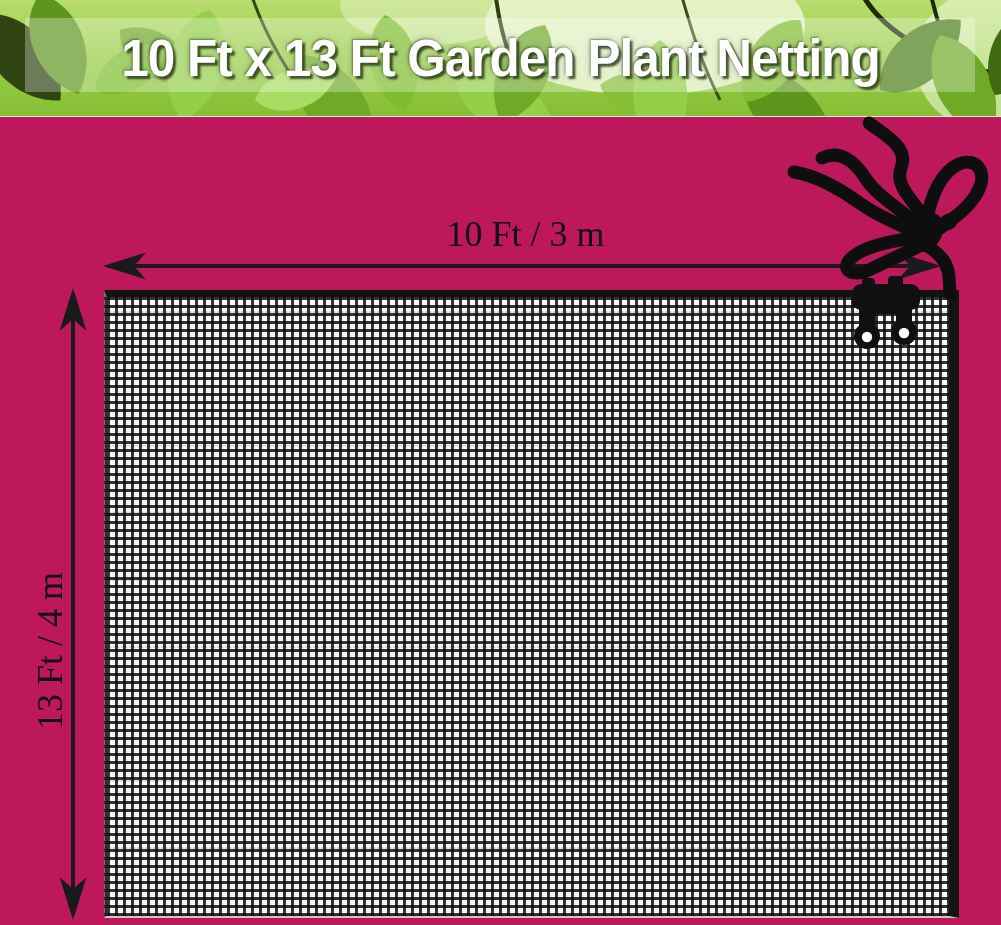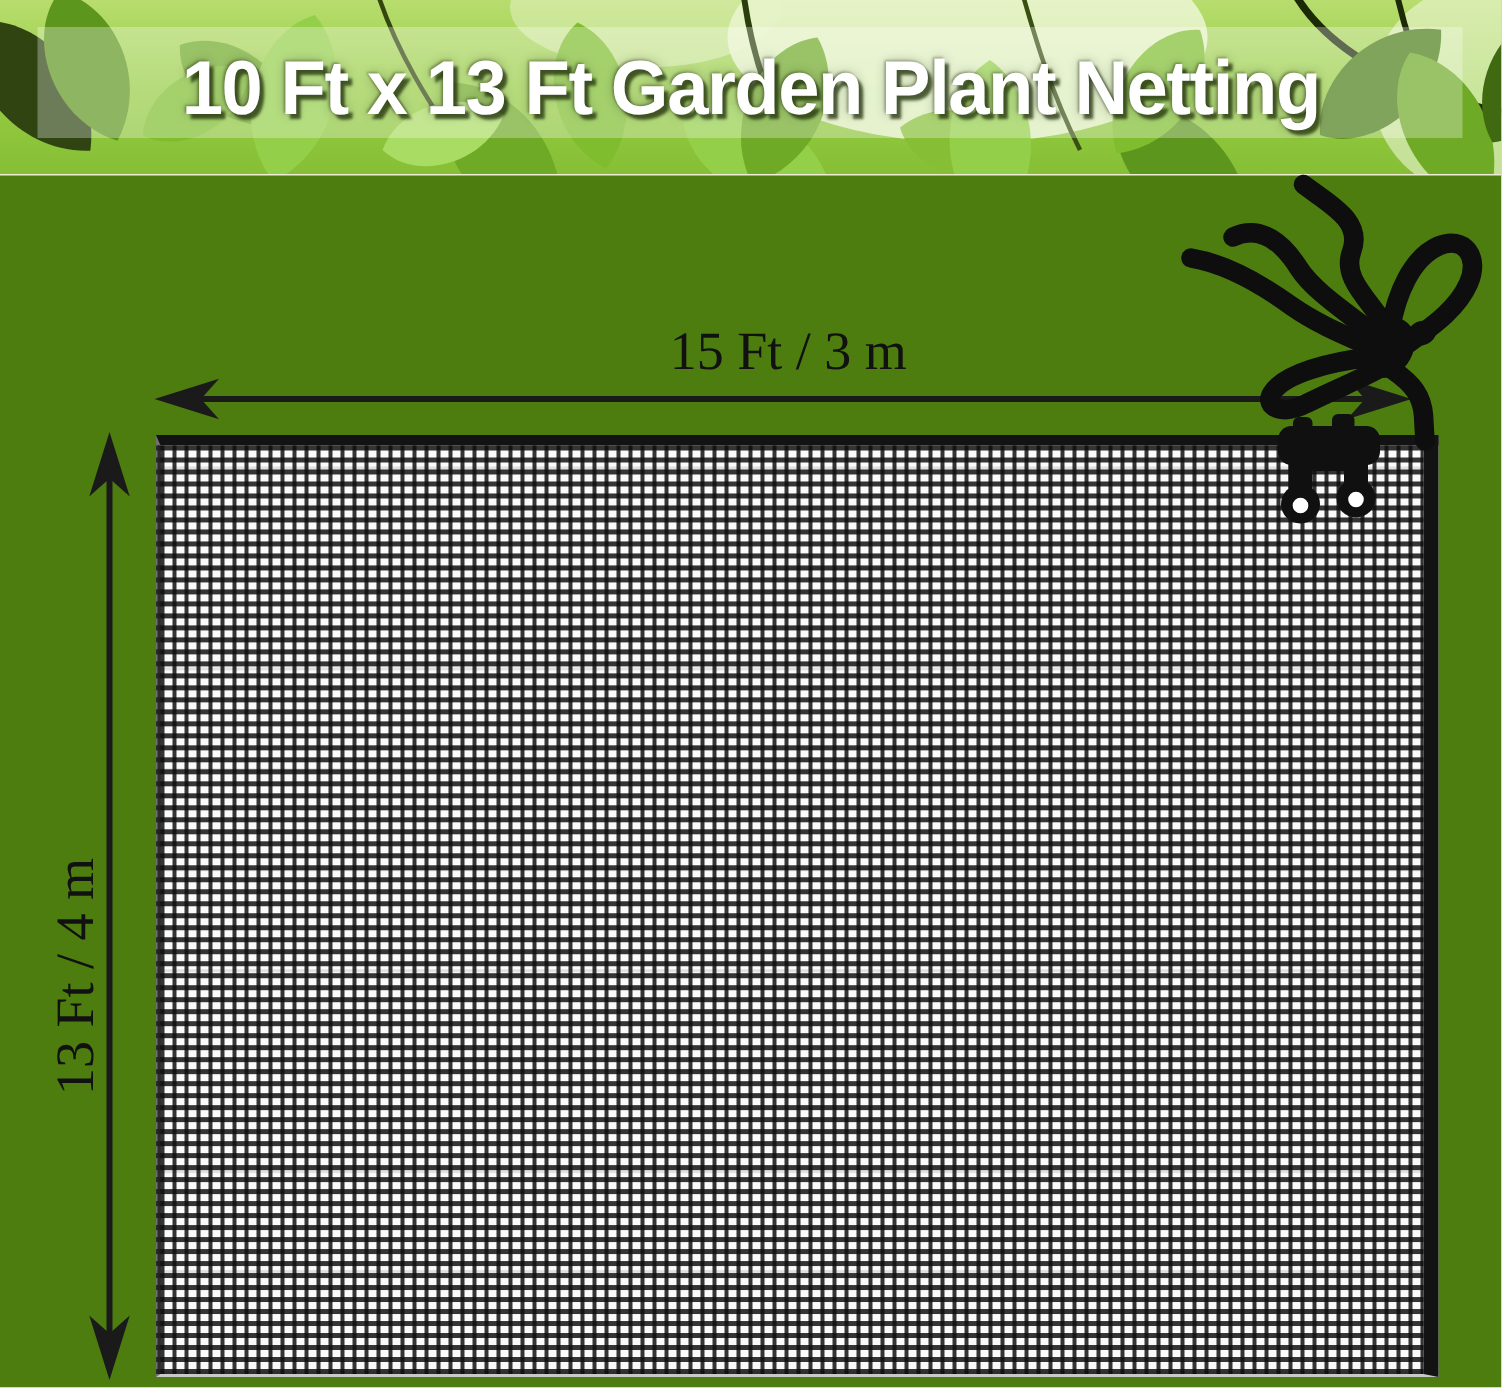--- a/index.html
+++ b/index.html
@@ -1,17 +1,17 @@
 <!DOCTYPE html>
 <html><head>
 <meta charset="utf-8">
 <style>
   html,body{margin:0;padding:0;background:#ffffff;}
   .canvas{
-    position:relative;width:1001px;height:925px;background:#4d7c0f;overflow:hidden;
+    position:relative;width:1001px;height:925px;background:#be185d;overflow:hidden;
     font-family:"Liberation Sans",sans-serif;
   }
   
   .banner{
     position:absolute;left:0;top:0;width:1001px;height:116px;overflow:hidden;
     border-bottom:1px solid #f1ecd9;
   }
   .banner-bg{position:absolute;left:0;top:0;width:1001px;height:116px;display:block;}
   .banner-title{
     position:absolute;left:0;top:0;width:1001px;height:116px;margin:0;
@@ -128,16 +128,16 @@
       <path d="M822 158 C841 149 856 163 866 179 C877 196 904 212 921 227"></path>
       <path d="M794 172 C818 176 843 191 861 204 C881 218 903 226 918 233"></path>
       <path d="M927 219 C931 196 941 172 959 164 C976 157 987 171 979 189 C970 209 949 221 939 229"></path>
       <path d="M915 238 C887 241 856 249 848 262 C842 272 856 277 871 269 C893 258 914 250 926 242"></path>
       <path d="M929 247 C942 256 948 264 949 277 L950 294"></path>
       <ellipse cx="926" cy="232" rx="16" ry="21" transform="rotate(28 926 232)" fill="#0e0e0e" stroke="none"></ellipse>
       <ellipse cx="948" cy="222" rx="10" ry="8" transform="rotate(-25 948 222)" fill="#0e0e0e" stroke="none"></ellipse>
     </g>
   </svg>
 
-  <div class="dim-label width-label">15 Ft / 3 m</div>
+  <div class="dim-label width-label">10 Ft / 3 m</div>
   <div class="dim-label height-label">13 Ft / 4 m</div>
 
 </div>
 
 </body></html>

